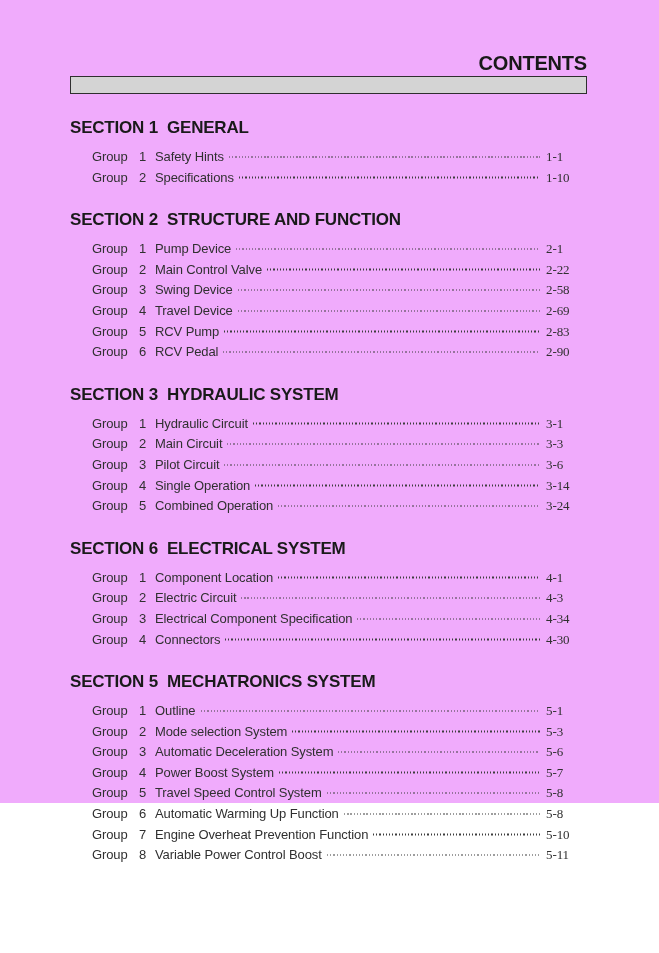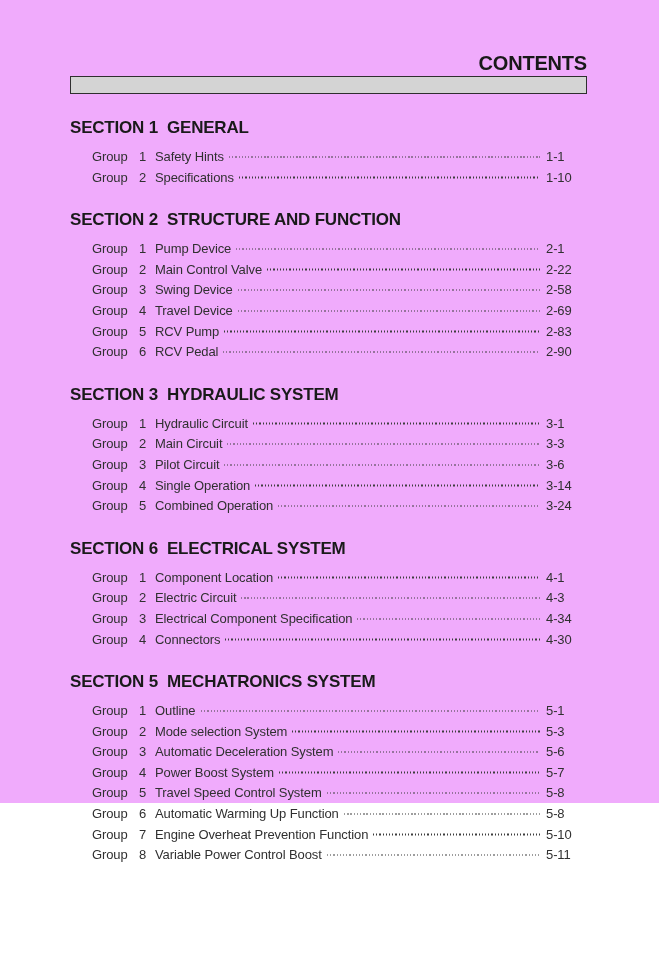--- a/index.html
+++ b/index.html
@@ -87,20 +87,21 @@
     height: 1.4px;
     margin-left: 5px;
     margin-right: 6px;
     background-image: repeating-linear-gradient(90deg, #3d3d3d 0, #3d3d3d 1.3px, transparent 1.3px, transparent 3.2px);
     transform: translateY(-3.5px);
   }
   .g-page {
     width: 41px;
     flex: none;
     text-align: left;
+    font-family: Liberation Serif, serif;
   }
 </style>
 </head>
 <body>
 
 <div class="page">
   <div class="content">
 
     <div class="doc-header">
       <div class="doc-title">CONTENTS</div>

